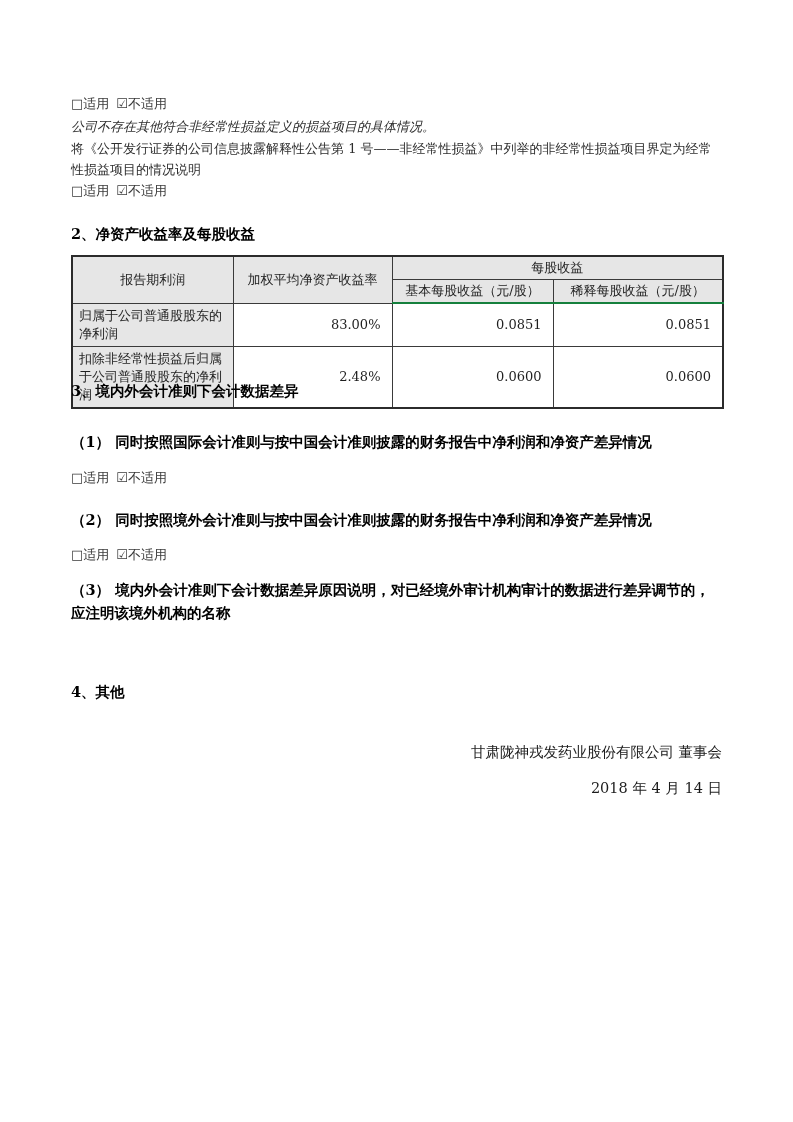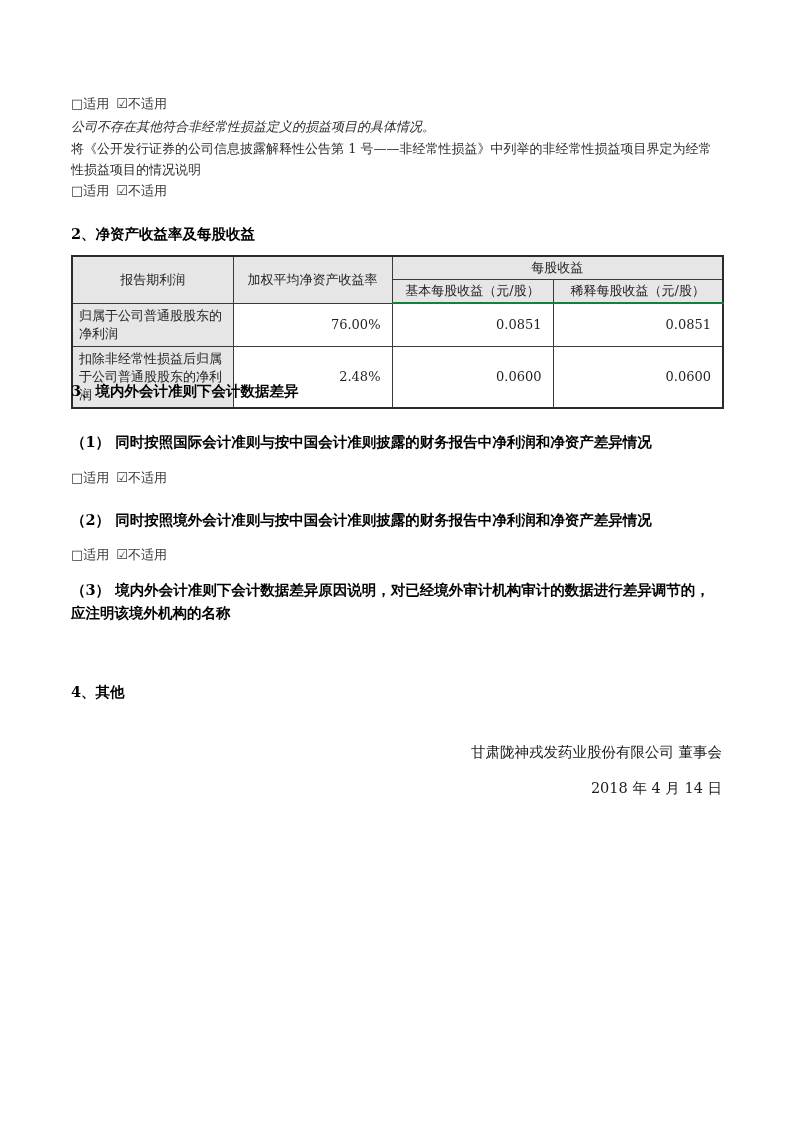--- a/index.html
+++ b/index.html
@@ -120,21 +120,21 @@
           <th colspan="2">每股收益</th>
         </tr>
         <tr class="subhead">
           <th>基本每股收益（元/股）</th>
           <th>稀释每股收益（元/股）</th>
         </tr>
       </thead>
       <tbody>
         <tr>
           <td class="row-label">归属于公司普通股股东的净利润</td>
-          <td class="num">76.00%</td>
+          <td class="num">83.00%</td>
           <td class="num">0.0851</td>
           <td class="num">0.0851</td>
         </tr>
         <tr>
           <td class="row-label">扣除非经常性损益后归属于公司普通股股东的净利润</td>
           <td class="num">2.48%</td>
           <td class="num">0.0600</td>
           <td class="num">0.0600</td>
         </tr>
       </tbody>

